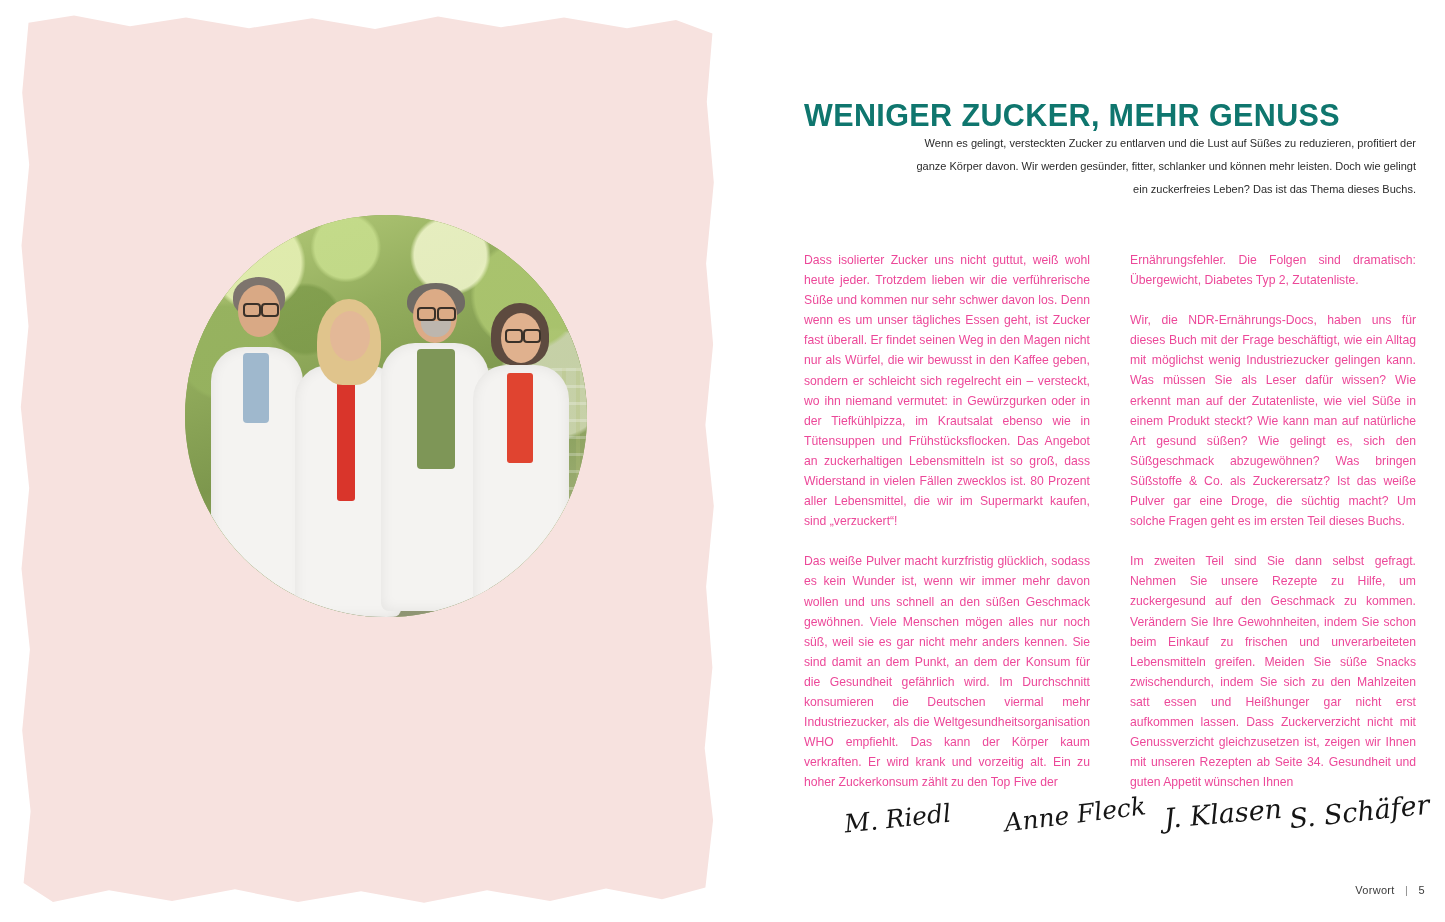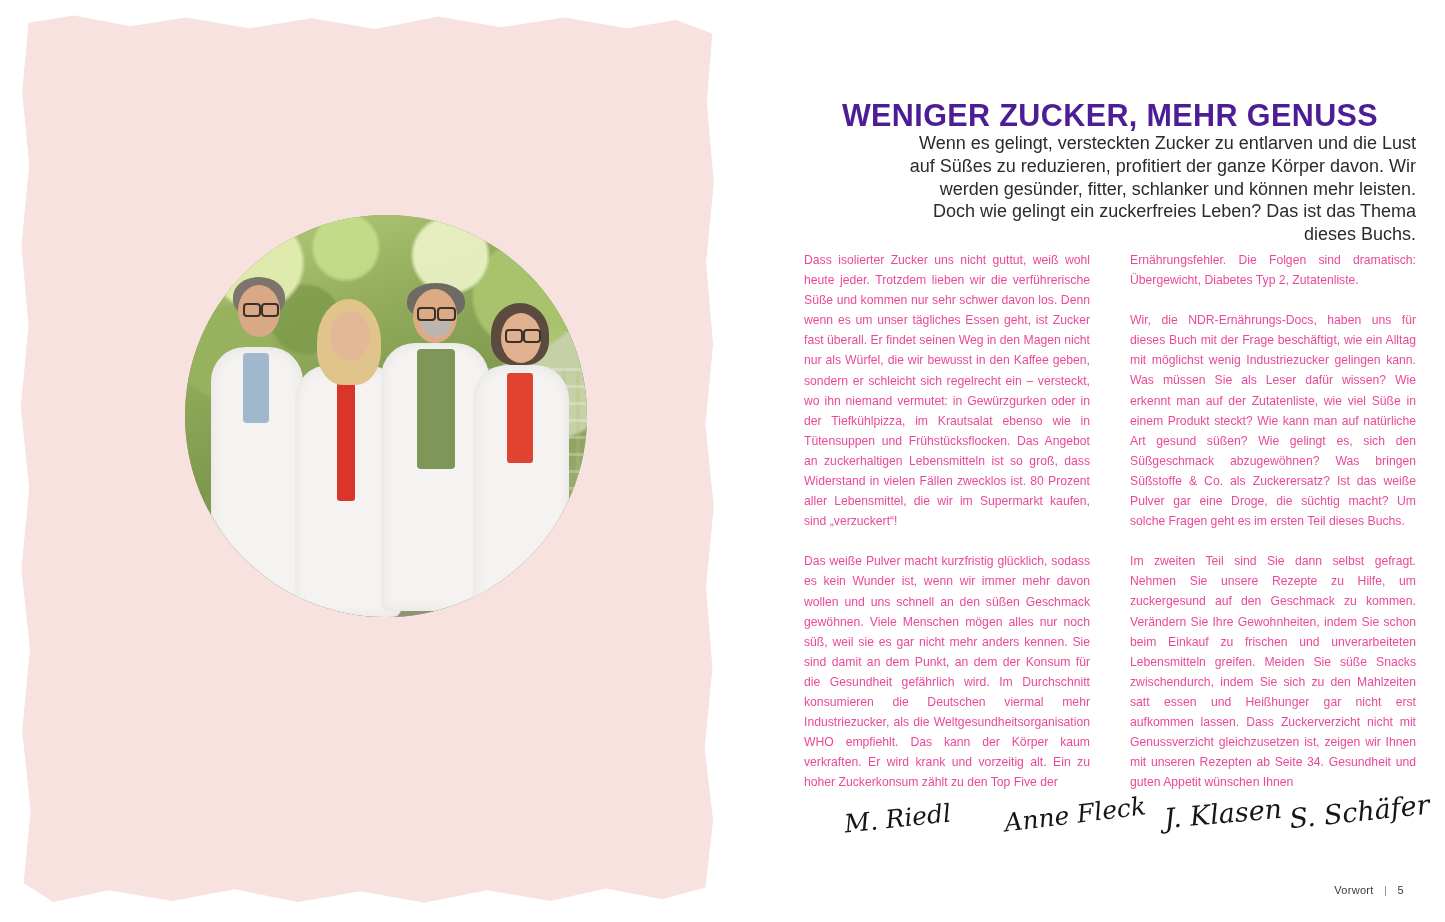--- a/index.html
+++ b/index.html
@@ -122,35 +122,35 @@
     left: 760px;
     top: 0;
     width: 685px;
     height: 922px;
   }
   .headline {
     position: absolute;
     left: 44px;
     top: 78px;
     width: 612px;
-    text-align: center;
-    color: #4c1d95;
+    text-align: left;
+    color: #0f766e;
     font-size: 30.5px;
     font-weight: bold;
     letter-spacing: 0.4px;
     font-family: "Liberation Sans", sans-serif;
   }
   .lead {
     position: absolute;
     left: 142px;
     top: 132px;
     width: 514px;
     text-align: right;
     color: #2b2b2b;
-    font-size: 18px;
+    font-size: 11px;
     line-height: 22.8px;
   }
   .columns {
     position: absolute;
     left: 44px;
     top: 250px;
     width: 612px;
     display: flex;
     gap: 40px;
   }
@@ -178,21 +178,21 @@
     color: #151515;
     white-space: nowrap;
   }
   .sig-1 { left: 40px;  top: 14px; font-size: 25px; transform: rotate(-6deg); }
   .sig-2 { left: 200px; top: 10px; font-size: 25px; transform: rotate(-7deg); }
   .sig-3 { left: 360px; top: 8px;  font-size: 27px; transform: rotate(-5deg); }
   .sig-4 { left: 485px; top: 6px;  font-size: 27px; transform: rotate(-6deg); }
 
   .folio {
     position: absolute;
-    right: 41px;
+    right: 20px;
     bottom: 26px;
     font-size: 11px;
     color: #3a3a3a;
     letter-spacing: 0.3px;
   }
   .folio .sep { margin: 0 7px; color: #8a8a8a; }
 </style>
 </head>
 <body>
 

